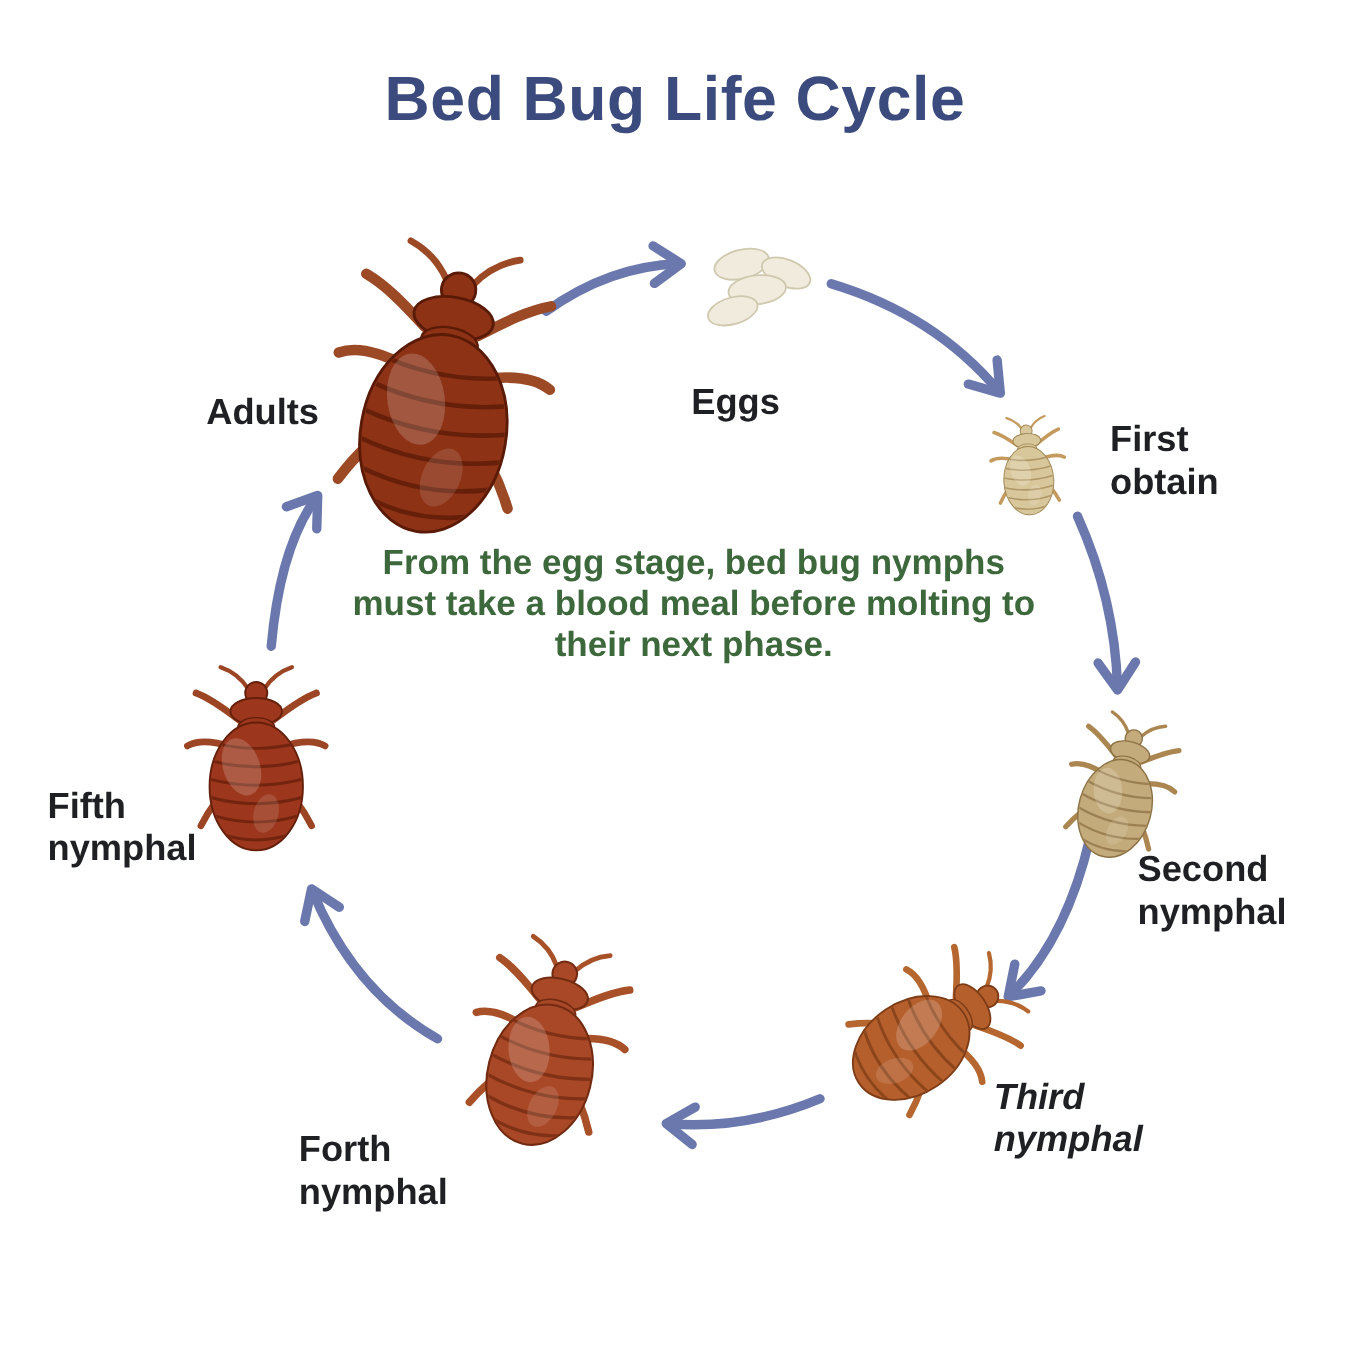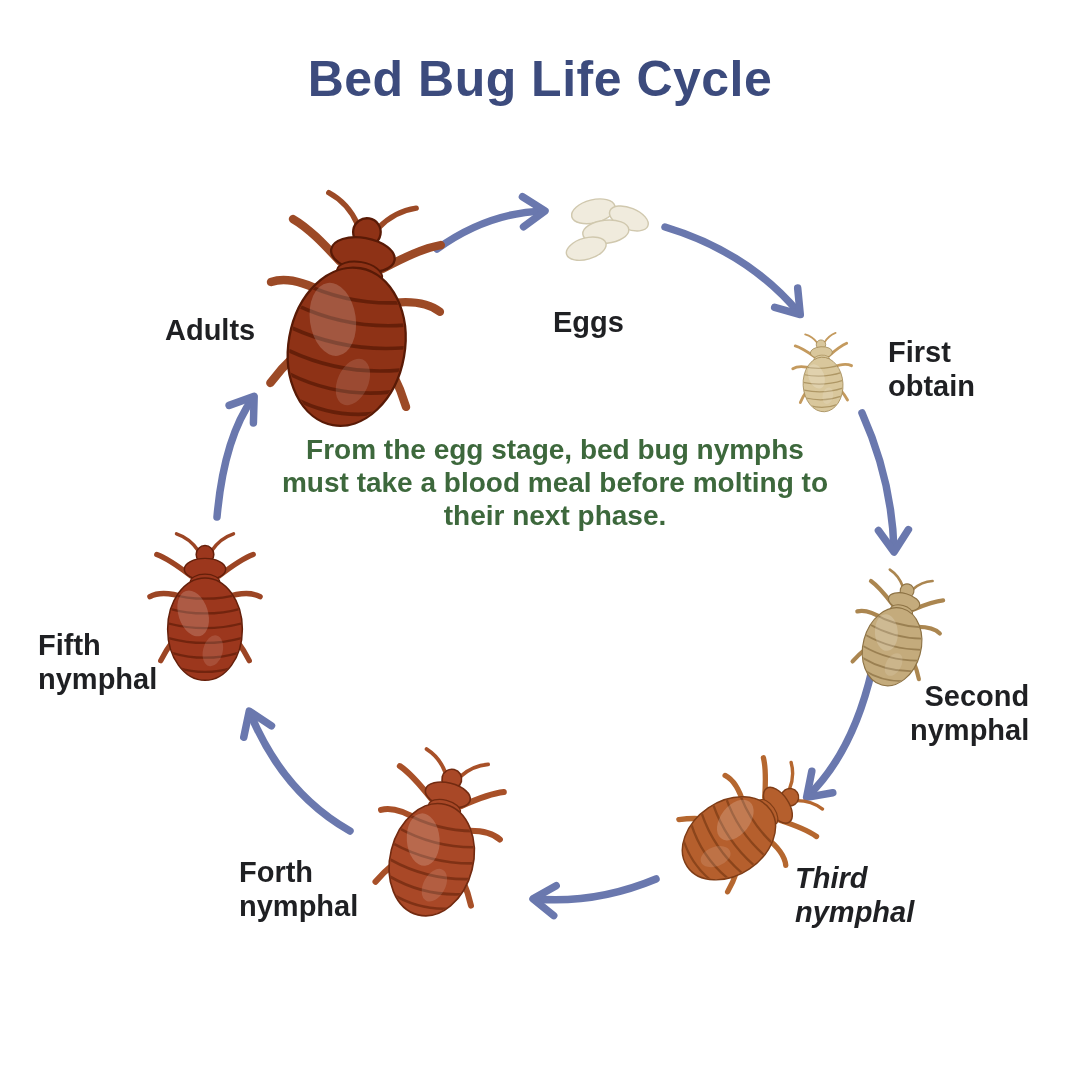--- a/index.html
+++ b/index.html
@@ -67,23 +67,23 @@
   .s-eggs   { left: 549px; top: 190px; width: 110px; height: 80px; }
   .s-first  { left: 791px; top: 327px; width: 63px;  height: 94px;  transform: rotate(-3deg); }
   .s-second { left: 849px; top: 571px; width: 94px;  height: 122px; transform: rotate(15deg); }
   .s-third  { left: 686px; top: 750px; width: 118px; height: 155px; transform: rotate(56deg); }
   .s-forth  { left: 371px; top: 751px; width: 132px; height: 175px; transform: rotate(14deg); }
   .s-fifth  { left: 146px; top: 521px; width: 118px; height: 177px; }
   
   .l-adults { left: 165px; top: 314px; }
   .l-eggs   { left: 553px; top: 266px; margin-top: 40px; }
   .l-first  { left: 888px; top: 336px; }
-  .l-second { left: 910px; top: 680px; text-align: right; }
+  .l-second { left: 910px; top: 680px; }
   .l-third  { left: 795px; top: 862px; font-style: italic; }
-  .l-forth  { left: 239px; top: 856px; }
+  .l-forth  { left: 239px; top: 904px; }
   .l-fifth  { left: 38px;  top: 629px; }
   
   .n1 { top: 433px; }
   .n2 { top: 538px; }
   .n3 { top: 646px; }
 </style>
 </head>
 <body>
 
 <div class="canvas">

